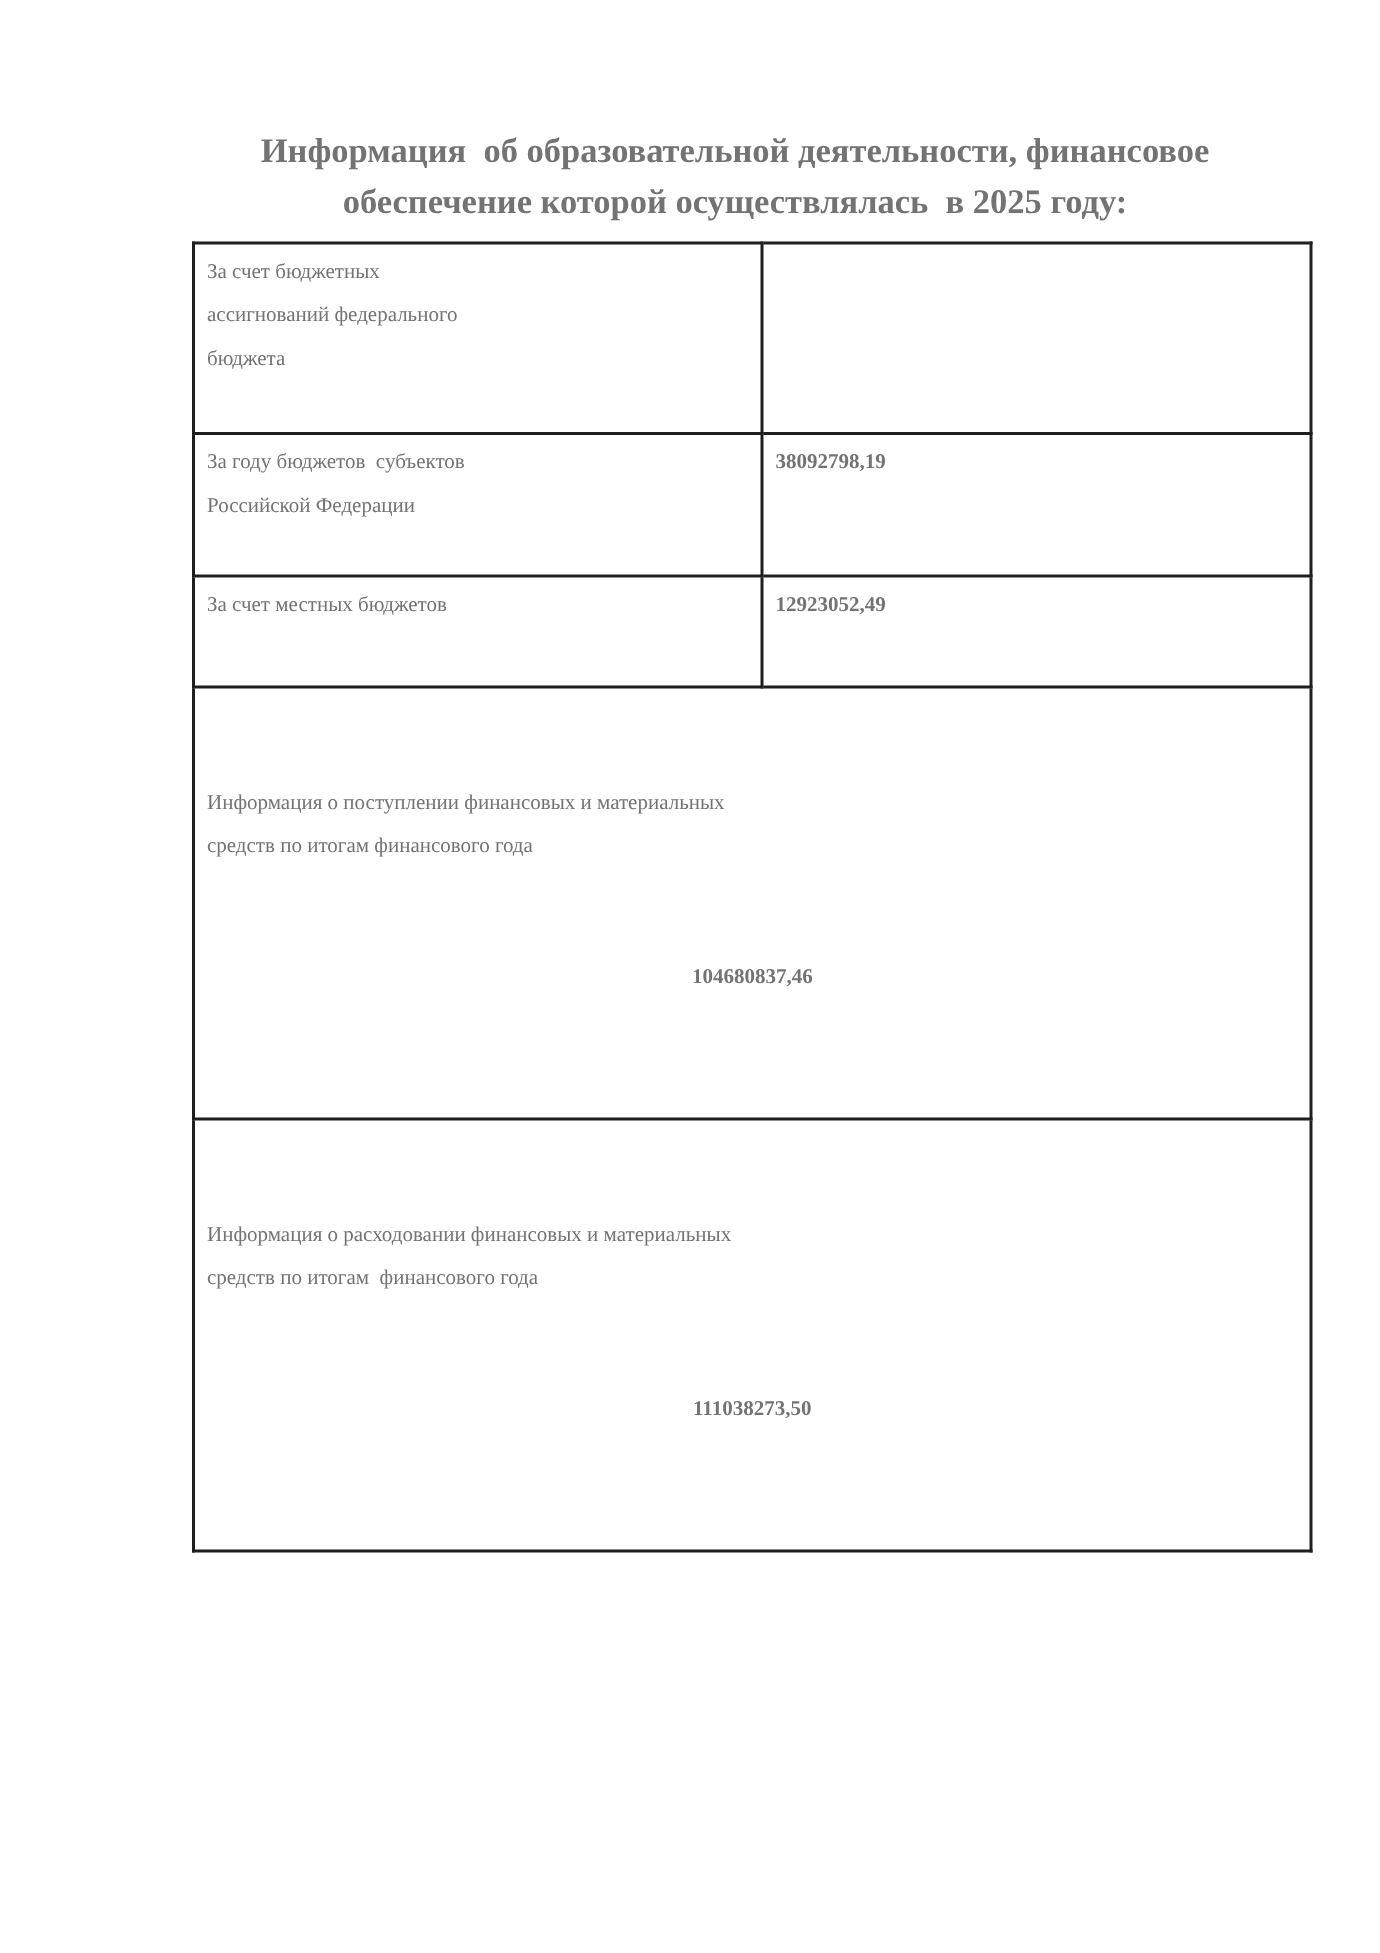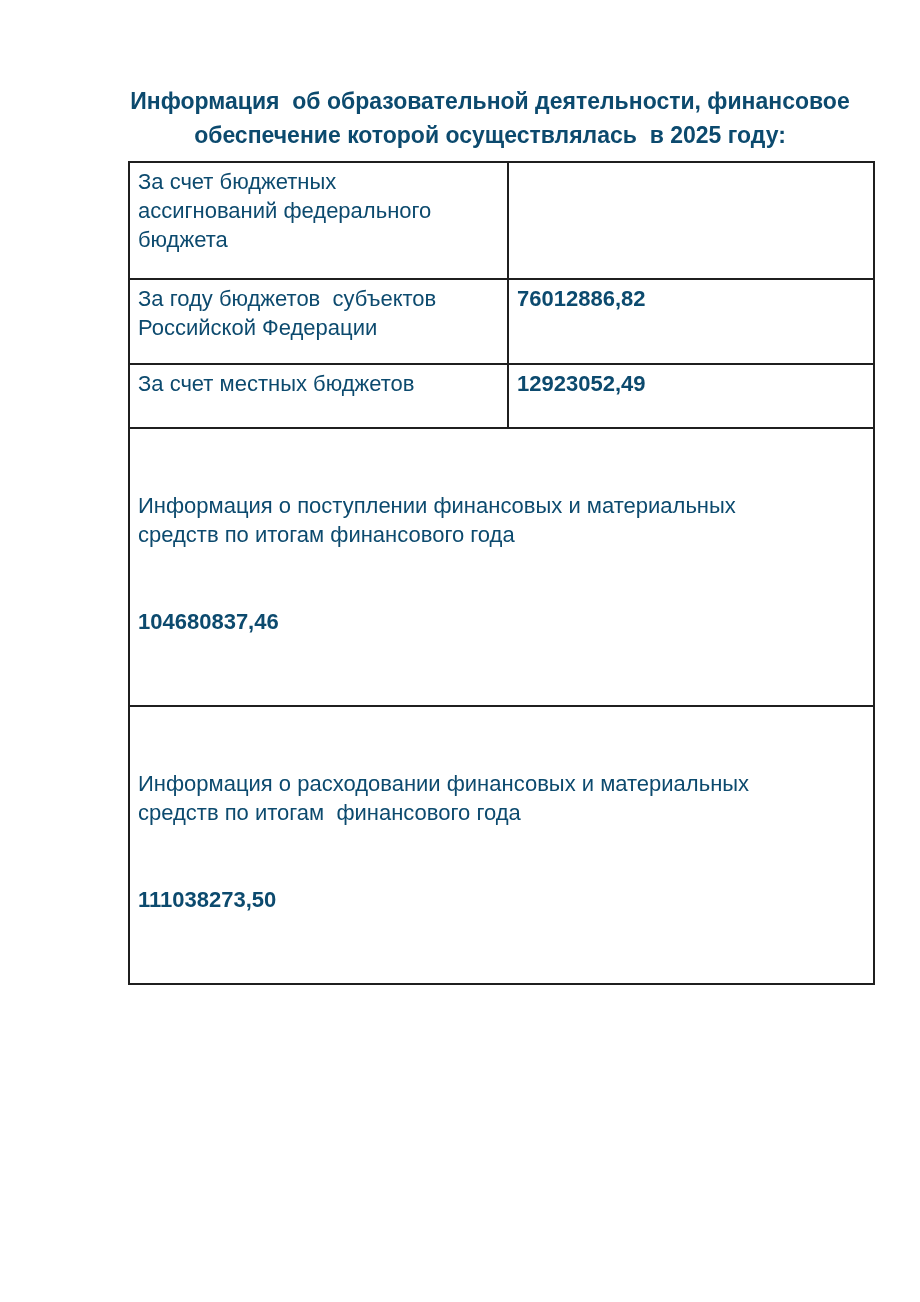--- a/index.html
+++ b/index.html
@@ -5,22 +5,22 @@
   html, body {
     margin: 0;
     padding: 0;
     background: #ffffff;
   }
   .page {
     position: relative;
     width: 920px;
     height: 1302px;
     background: #ffffff;
-    color: #0c4a6e;
-    font-family: Liberation Sans, sans-serif;
+    color: #737373;
+    font-family: Liberation Serif, serif;
     overflow: hidden;
   }
   .title {
     position: absolute;
     top: 84px;
     left: 110px;
     width: 760px;
     margin: 0;
     font-size: 23px;
     line-height: 34px;
@@ -32,37 +32,37 @@
     position: absolute;
     top: 161px;
     left: 128px;
     width: 717px;
     border-collapse: collapse;
     table-layout: fixed;
   }
   table.fin-table td {
     border: 2px solid #1f1f1f;
     vertical-align: top;
-    padding: 4px 8px 11px 8px;
-    font-size: 22px;
+    padding: 4px 8px 21px 8px;
+    font-size: 14px;
     line-height: 29px;
     white-space: pre-wrap;
     overflow: hidden;
   }
   td.label-cell { width: 361px; }
   td.value-cell { width: 348px; font-weight: bold; }
   .row-0 td { height: 100px; }
   .row-1 td { height: 68px; }
   .row-2 td { height: 47px; margin-top: 16px; }
   .row-3 td { height: 127px; }
   .summary-0 td { height: 101px; }
   .summary-1 td { height: 102px; margin-top: 33px; }
   .summary-label { white-space: pre-wrap; }
   .summary-value {
-    text-align: left;
+    text-align: center;
     font-weight: bold;
   }
 </style>
 </head>
 <body>
 
 <div class="page">
 
   <h1 class="title">Информация  об образовательной деятельности, финансовое
 обеспечение которой осуществлялась  в 2025 году:</h1>
@@ -71,21 +71,21 @@
     <tbody>
       <tr class="row-0">
         <td class="label-cell">За счет бюджетных
 ассигнований федерального
 бюджета</td>
         <td class="value-cell"></td>
       </tr>
       <tr class="row-1">
         <td class="label-cell">За году бюджетов  субъектов
 Российской Федерации</td>
-        <td class="value-cell">76012886,82</td>
+        <td class="value-cell">38092798,19</td>
       </tr>
       <tr class="row-2">
         <td class="label-cell">За счет местных бюджетов</td>
         <td class="value-cell">12923052,49</td>
       </tr>
       <tr class="summary-0">
         <td colspan="2">
           <div class="summary-label">Информация о поступлении финансовых и материальных
 средств по итогам финансового года</div>
           <div class="summary-value">104680837,46</div>

